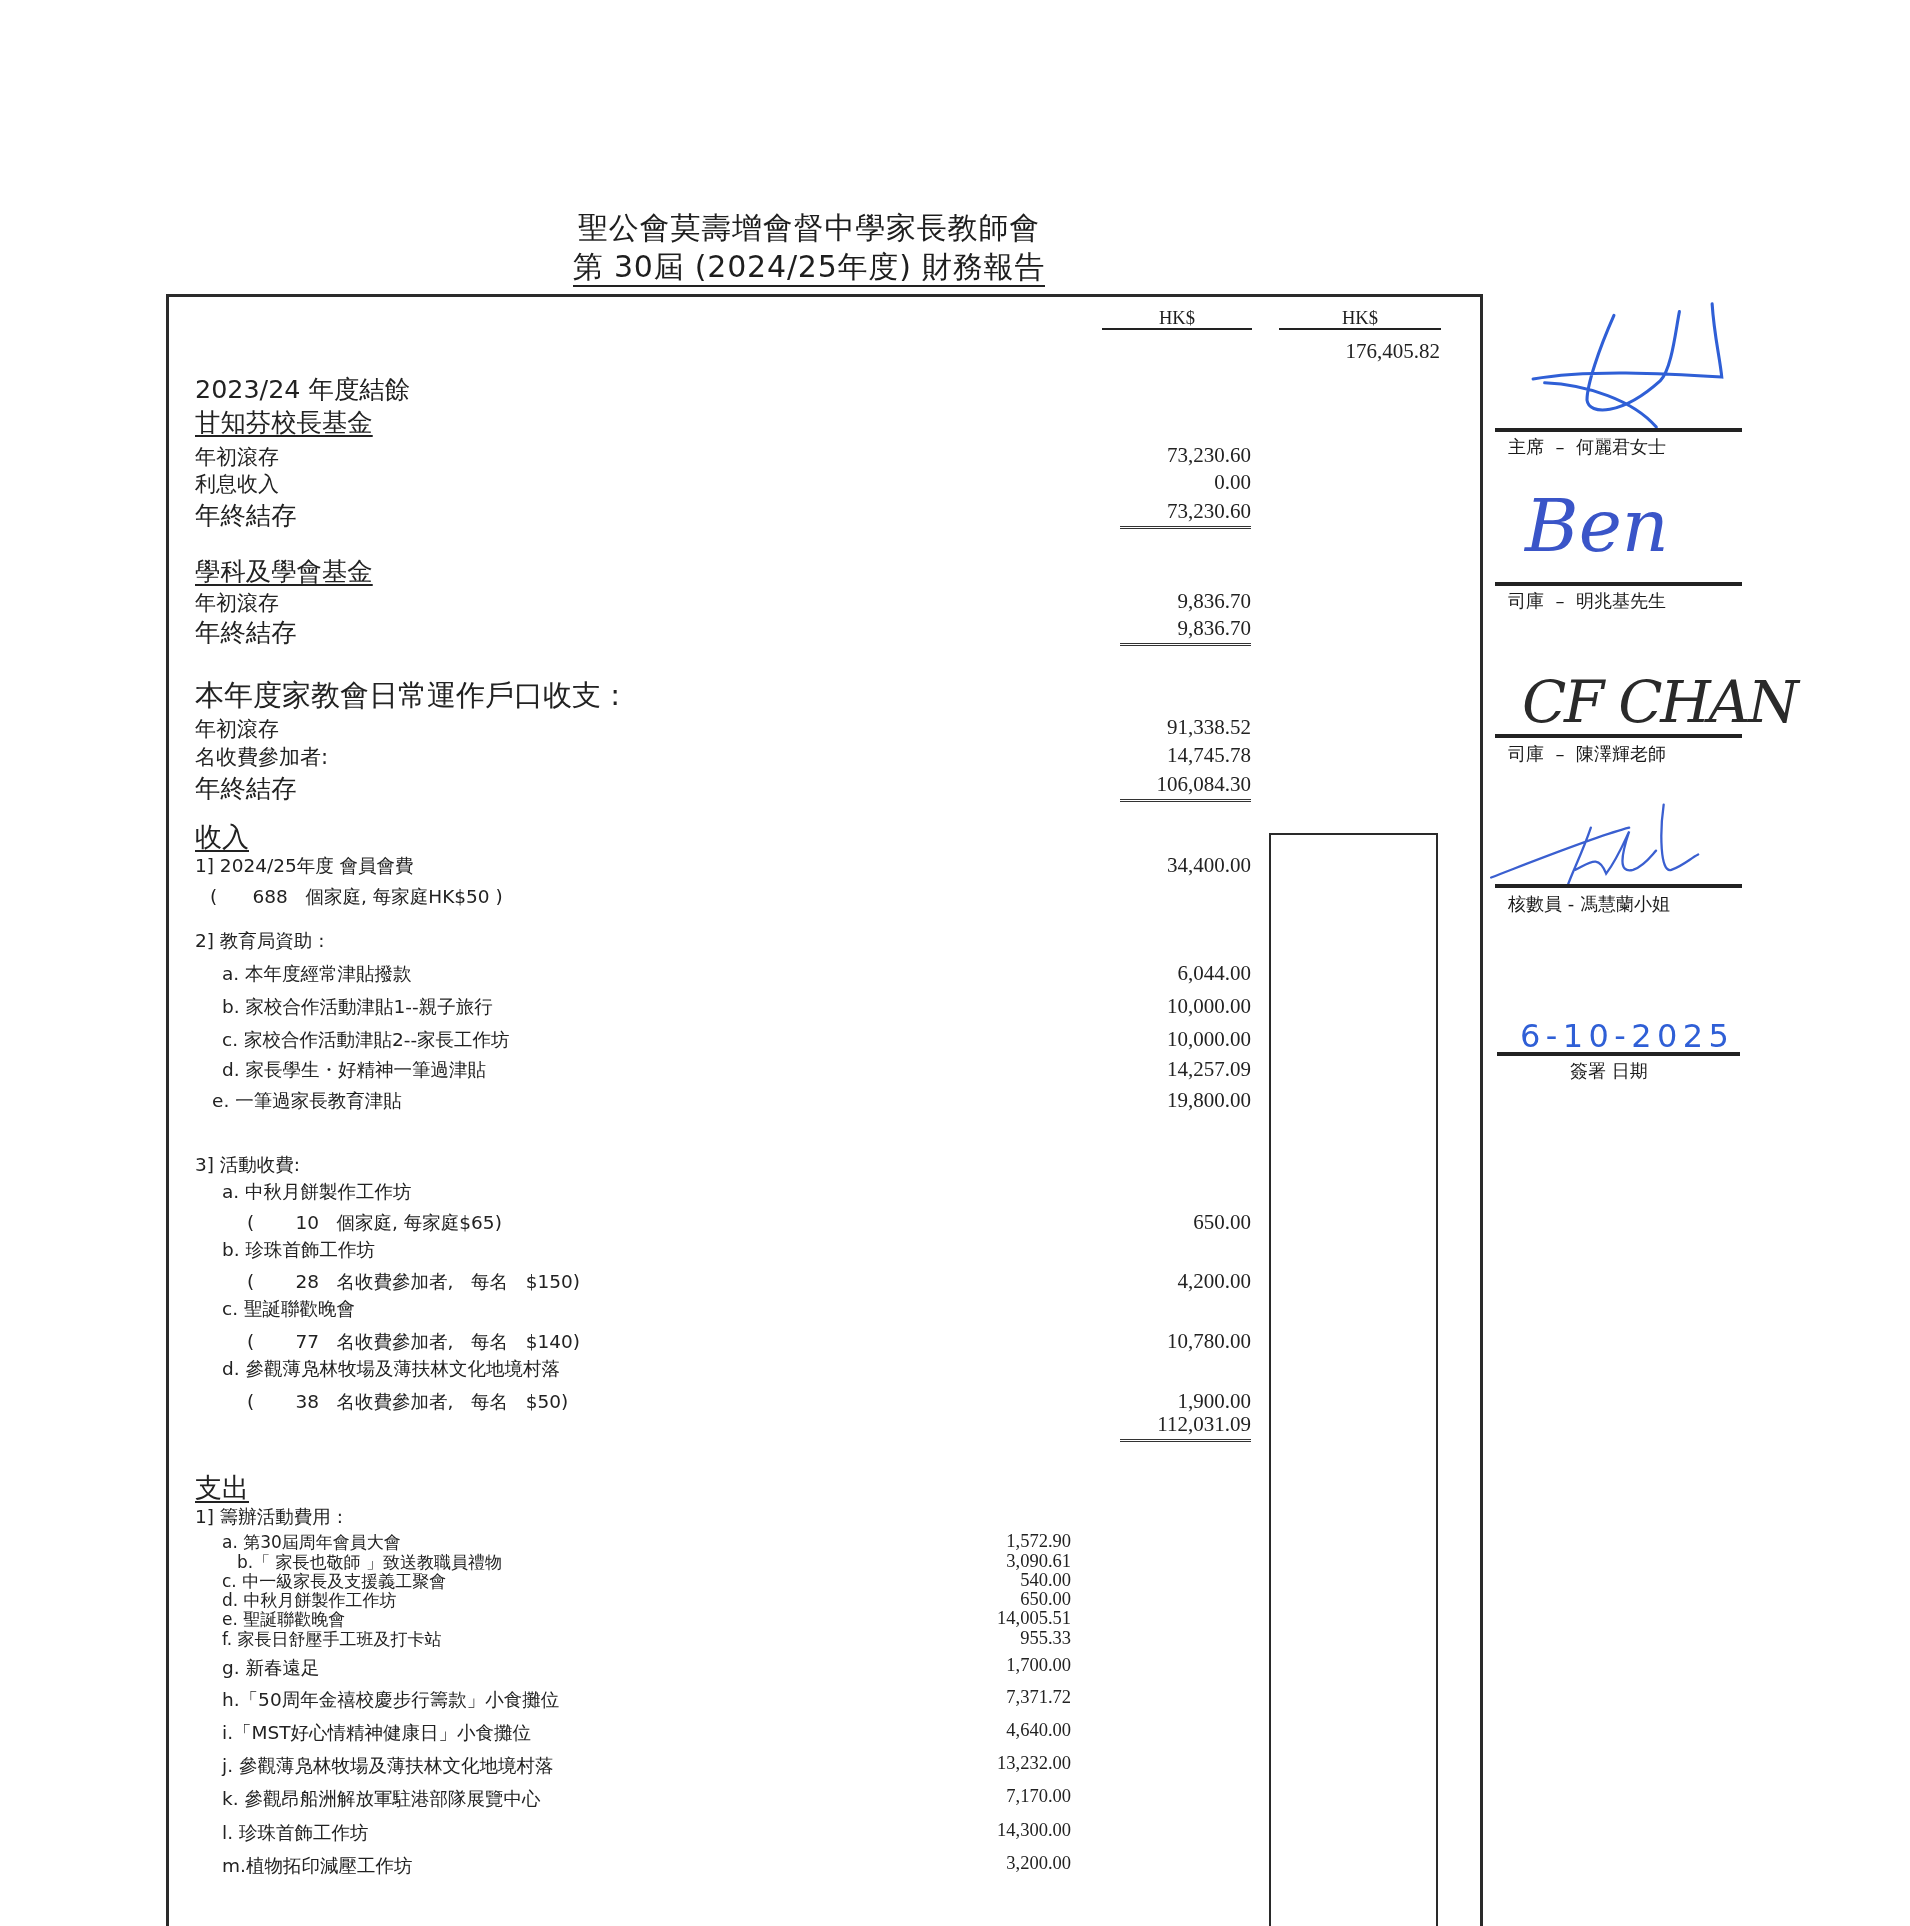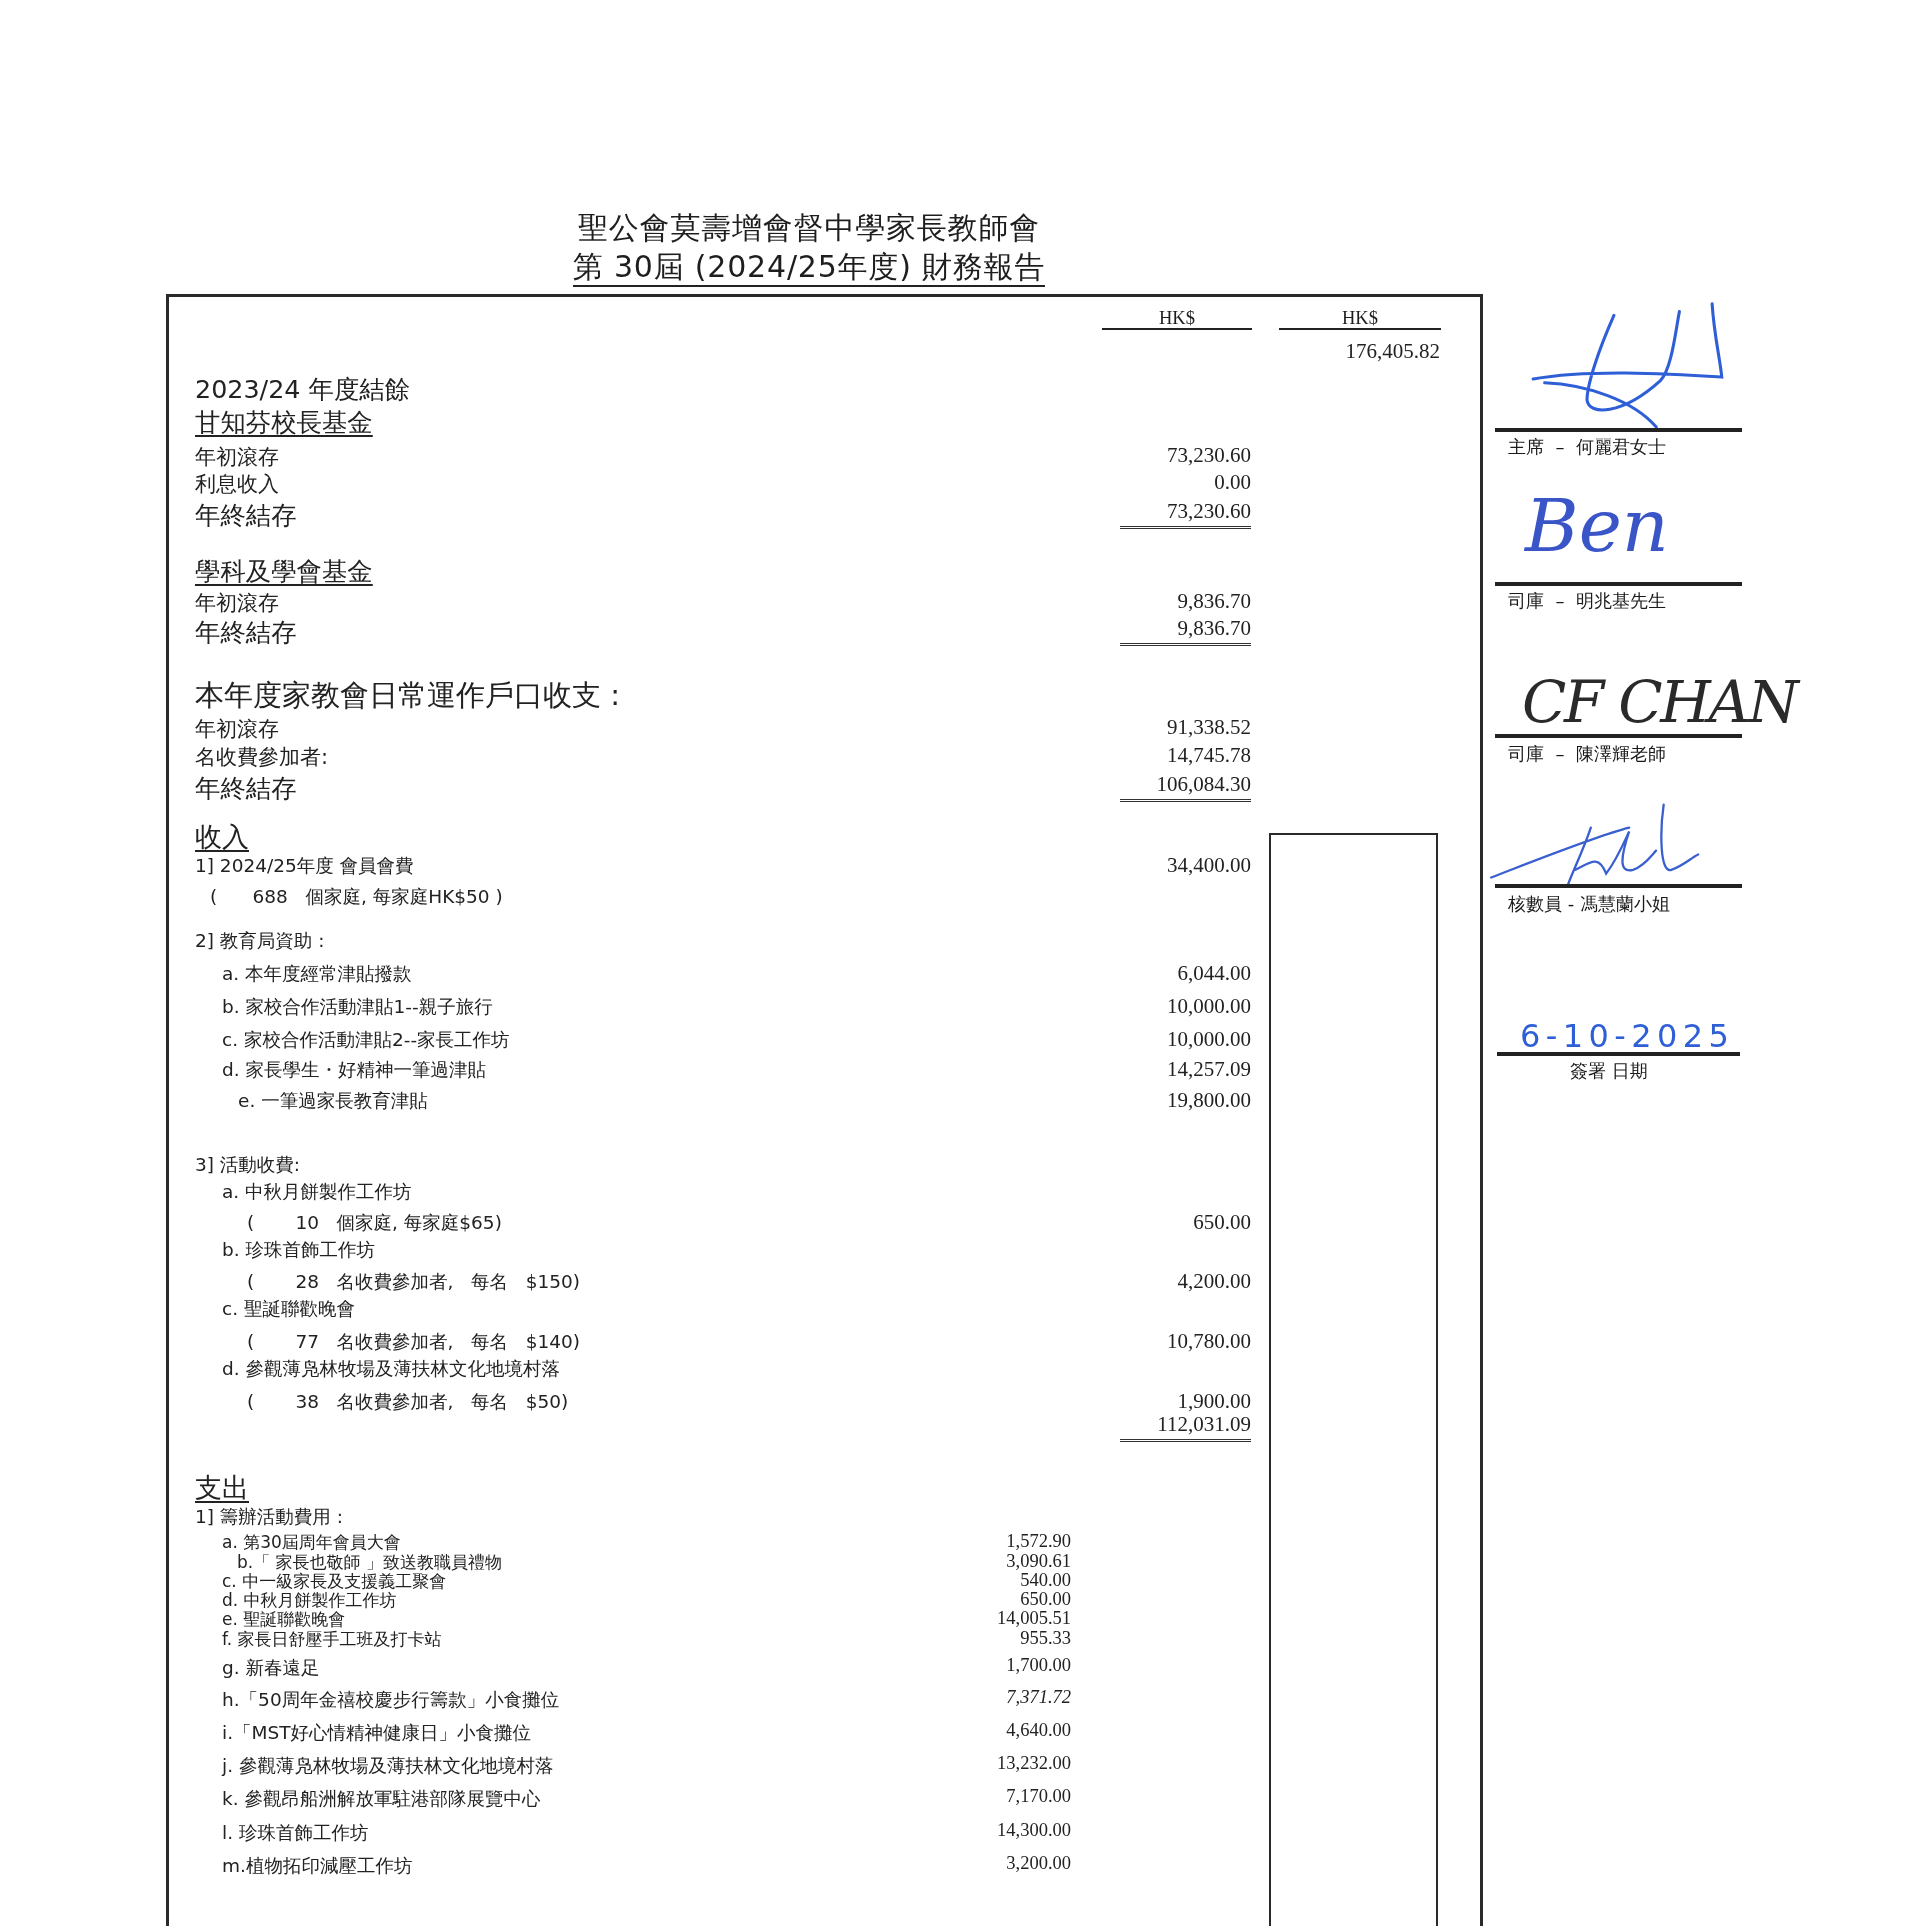--- a/index.html
+++ b/index.html
@@ -73,21 +73,21 @@
 
 <div class="abs lbl sm" style="left:195px; top:928px;">2] 教育局資助 :</div>
 <div class="abs lbl sm" style="left:222px; top:961px;">a. 本年度經常津貼撥款</div>
 <div class="abs num n-big n-col1" style="top:961px;">6,044.00</div>
 <div class="abs lbl sm" style="left:222px; top:994px;">b. 家校合作活動津貼1--親子旅行</div>
 <div class="abs num n-big n-col1" style="top:994px;">10,000.00</div>
 <div class="abs lbl sm" style="left:222px; top:1027px;">c. 家校合作活動津貼2--家長工作坊</div>
 <div class="abs num n-big n-col1" style="top:1027px;">10,000.00</div>
 <div class="abs lbl sm" style="left:222px; top:1057px;">d. 家長學生・好精神一筆過津貼</div>
 <div class="abs num n-big n-col1" style="top:1057px;">14,257.09</div>
-<div class="abs lbl sm" style="left:238px; top:1088px;">e. 一筆過家長教育津貼</div>
+<div class="abs lbl sm" style="left:212px; top:1088px;">e. 一筆過家長教育津貼</div>
 <div class="abs num n-big n-col1" style="top:1088px;">19,800.00</div>
 
 <div class="abs lbl sm" style="left:195px; top:1152px;">3] 活動收費:</div>
 <div class="abs lbl sm" style="left:222px; top:1179px;">a. 中秋月餅製作工作坊</div>
 <div class="abs lbl sm" style="left:247px; top:1210px; white-space:pre;">(       10   個家庭, 每家庭$65)</div>
 <div class="abs num n-big n-col1" style="top:1210px;">650.00</div>
 <div class="abs lbl sm" style="left:222px; top:1237px;">b. 珍珠首飾工作坊</div>
 <div class="abs lbl sm" style="left:247px; top:1269px; white-space:pre;">(       28   名收費參加者,   每名   $150)</div>
 <div class="abs num n-big n-col1" style="top:1269px;">4,200.00</div>
 <div class="abs lbl sm" style="left:222px; top:1296px;">c. 聖誕聯歡晚會</div>
@@ -109,21 +109,21 @@
 <div class="abs num n-sm n-col0" style="top:1570px;">540.00</div>
 <div class="abs lbl xs" style="left:222px; top:1589px;">d. 中秋月餅製作工作坊</div>
 <div class="abs num n-sm n-col0" style="top:1589px;">650.00</div>
 <div class="abs lbl xs" style="left:222px; top:1608px;">e. 聖誕聯歡晚會</div>
 <div class="abs num n-sm n-col0" style="top:1608px;">14,005.51</div>
 <div class="abs lbl xs" style="left:222px; top:1628px;">f. 家長日舒壓手工班及打卡站</div>
 <div class="abs num n-sm n-col0" style="top:1628px;">955.33</div>
 <div class="abs lbl sm" style="left:222px; top:1655px;">g. 新春遠足</div>
 <div class="abs num n-sm n-col0" style="top:1655px;">1,700.00</div>
 <div class="abs lbl sm" style="left:222px; top:1687px;">h.「50周年金禧校慶步行籌款」小食攤位</div>
-<div class="abs num n-sm n-col0" style="top:1687px;font-style:italic;">7,371.72</div>
+<div class="abs num n-sm n-col0" style="top:1687px;">7,371.72</div>
 <div class="abs lbl sm" style="left:222px; top:1720px;">i.「MST好心情精神健康日」小食攤位</div>
 <div class="abs num n-sm n-col0" style="top:1720px;">4,640.00</div>
 <div class="abs lbl sm" style="left:222px; top:1753px;">j. 參觀薄凫林牧場及薄扶林文化地境村落</div>
 <div class="abs num n-sm n-col0" style="top:1753px;font-family:Liberation Serif, serif;">13,232.00</div>
 <div class="abs lbl sm" style="left:222px; top:1786px;">k. 參觀昂船洲解放軍駐港部隊展覽中心</div>
 <div class="abs num n-sm n-col0" style="top:1786px;">7,170.00</div>
 <div class="abs lbl sm" style="left:222px; top:1820px;">l. 珍珠首飾工作坊</div>
 <div class="abs num n-sm n-col0" style="top:1820px;">14,300.00</div>
 <div class="abs lbl sm" style="left:222px; top:1853px;">m.植物拓印減壓工作坊</div>
 <div class="abs num n-sm n-col0" style="top:1853px;">3,200.00</div>

